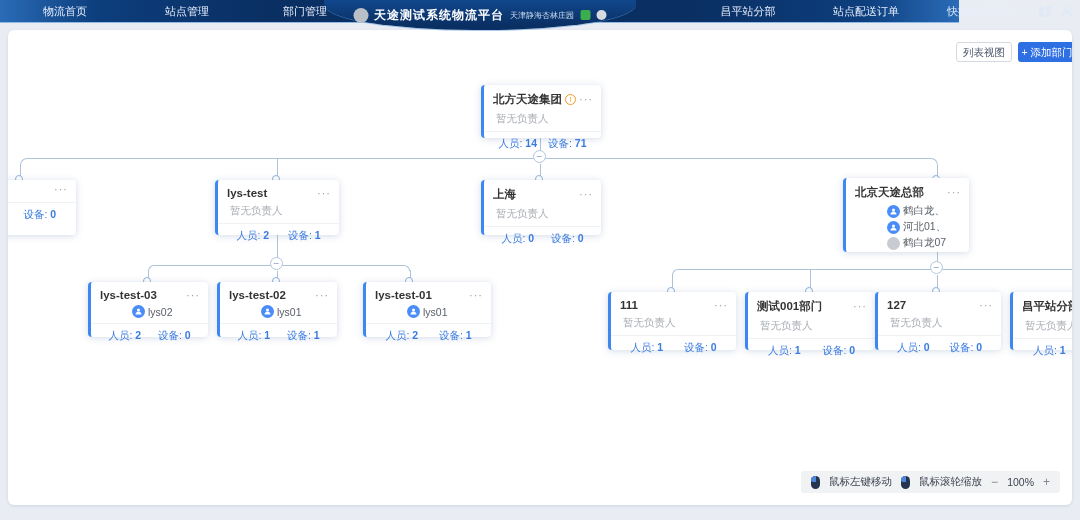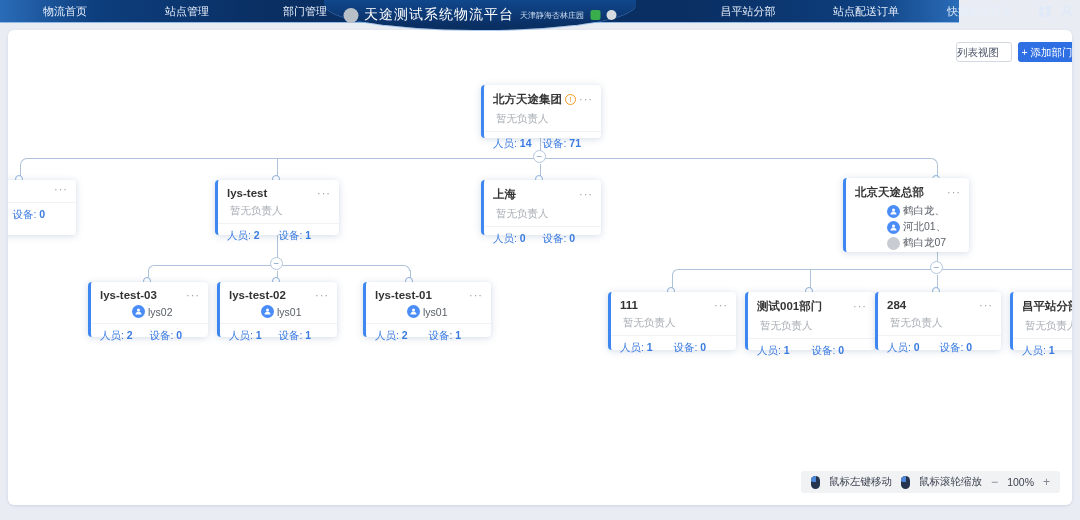--- a/index.html
+++ b/index.html
@@ -11,35 +11,35 @@
     background:linear-gradient(90deg,#2a6cb8 0%,#0d3e7d 10%,#0a2f63 28%,#0a2f63 72%,#0d3e7d 90%,#2a6cb8 100%);
     box-shadow:0 1px 0 rgba(70,140,215,.55); }
   .nav-bulge { position:absolute; left:50%; top:0; transform:translateX(-50%); width:312px; height:30px;
     background:linear-gradient(180deg,#10478d 0%,#0a2f63 85%);
     border-radius:0 0 150px 150px / 0 0 26px 26px; box-shadow:0 1px 0 rgba(90,155,225,.5); }
   .nav-item { position:absolute; top:0; height:22px; line-height:22px; text-align:center;
     color:#e6eefb; font-size:11px; cursor:pointer; white-space:nowrap; }
   .nav-center { position:absolute; left:50%; top:0; transform:translateX(-50%); height:30px;
     display:flex; align-items:center; gap:6px; white-space:nowrap; }
   .logo-circle { width:15px; height:15px; border-radius:50%; background:#b9bfc6; flex:0 0 auto; }
-  .nav-title { color:#ffffff; font-size:14px; font-weight:normal; letter-spacing:1px; }
+  .nav-title { color:#ffffff; font-size:12px; font-weight:bold; letter-spacing:1px; }
   .nav-sub { color:#c9daef; font-size:8px; }
   .badge-green { width:10px; height:10px; border-radius:2px; background:#3aae4c; display:inline-block;
     color:#fff; font-size:7px; line-height:10px; text-align:center; }
   .badge-circle { width:10px; height:10px; border-radius:50%; background:#d7dbe0; display:inline-block; }
   .nav-icon { position:absolute; top:4px; width:14px; height:14px; cursor:pointer; }
 
   
   .canvas { position:absolute; left:8px; top:30px; width:1064px; height:475px; background:#ffffff;
     border-radius:6px; overflow:hidden; box-shadow:0 1px 3px rgba(120,140,170,.25); }
 
   
   .btn-list { position:absolute; left:948px; top:12px; width:56px; height:20px; background:#fff;
     border:1px solid #d4d9e1; border-radius:3px; color:#4a5568; font-size:10.5px; line-height:18px;
-    text-align:left; cursor:pointer; }
+    text-align:center; cursor:pointer; }
   .btn-add { position:absolute; left:1010px; top:12px; width:58px; height:20px; background:#2f6fe4;
     border-radius:3px; color:#fff; font-size:10.5px; line-height:20px; text-align:center; cursor:pointer; }
 
   
   .hline { position:absolute; height:1px; background:#aec3da; z-index:1; }
   .vline { position:absolute; width:1px; background:#aec3da; z-index:1; }
   .cnr-l { position:absolute; border-left:1px solid #aec3da; border-top:1px solid #aec3da;
     border-top-left-radius:7px; z-index:1; }
   .cnr-r { position:absolute; border-right:1px solid #aec3da; border-top:1px solid #aec3da;
     border-top-right-radius:7px; z-index:1; }
@@ -57,21 +57,21 @@
     font-size:8px; line-height:9px; text-align:center; flex:0 0 auto; }
   .more { color:#9aa0a8; font-size:11px; letter-spacing:1px; line-height:5px; cursor:pointer; }
   .card-manager { padding:5px 12px 0; font-size:10.5px; color:#a9aeb5; white-space:nowrap; overflow:hidden; }
   .member-row { padding:4px 9px 0; display:flex; flex-wrap:wrap; gap:2px 7px; font-size:10.5px; color:#5a6068; }
   .member { display:flex; align-items:center; gap:3px; white-space:nowrap;padding-left:32px; }
   .avatar { width:13px; height:13px; border-radius:50%; background:#4b8df8; display:inline-flex;
     align-items:center; justify-content:center; flex:0 0 auto; }
   .avatar svg { width:9px; height:9px; }
   .avatar-grey { background:#c8ccd2; }
   .card-stats { display:flex; margin-top:5px; border-top:1px solid #f0f2f5; padding:5px 9px 3px; }
-  .stat { width:52%; font-size:10.5px; color:#3a7be0; white-space:nowrap; }
+  .stat { width:52%; font-size:10.5px; color:#3a7be0; white-space:nowrap;text-align:center; }
   .stat b { font-weight:bold; }
 
   
   .zoom-pill { position:absolute; right:12px; bottom:12px; height:22px; background:#f1f2f4;
     border-radius:3px; display:flex; align-items:center; gap:9px; padding:0 10px; font-size:10.5px;
     color:#3c4350; z-index:10; }
   .mouse { width:9px; height:13px; border-radius:5px; background:#26354f; position:relative;
     display:inline-block; flex:0 0 auto; }
   .mouse::before { content:""; position:absolute; left:0; top:0; width:5px; height:6px;
     background:#4f87d8; border-radius:5px 0 0 2px; }
@@ -324,21 +324,21 @@
     </div>
     <div class="card-manager">暂无负责人</div>
     <div class="card-stats">
       <span class="stat"><span>人员:</span> <b>1</b></span>
       <span class="stat"><span>设备:</span> <b>0</b></span>
     </div>
   </div>
 
   <div class="card" style="left:867px;top:262px;width:126px;height:58px">
     <div class="card-head">
-      <span class="card-title">284</span>
+      <span class="card-title">127</span>
       <span class="more">···</span>
     </div>
     <div class="card-manager">暂无负责人</div>
     <div class="card-stats">
       <span class="stat"><span>人员:</span> <b>0</b></span>
       <span class="stat"><span>设备:</span> <b>0</b></span>
     </div>
   </div>
 
   <div class="card" style="left:1002px;top:262px;width:126px;height:58px">

